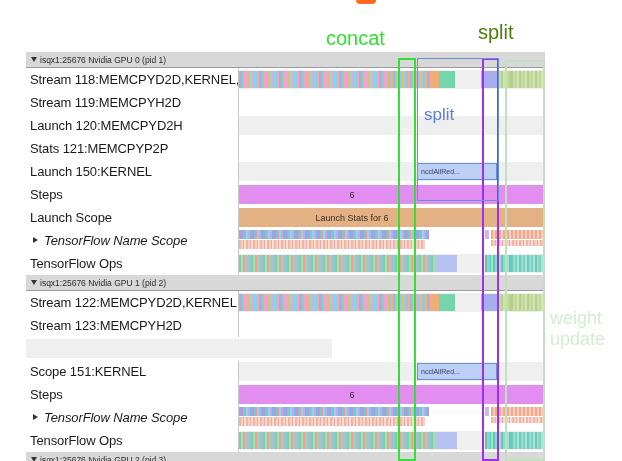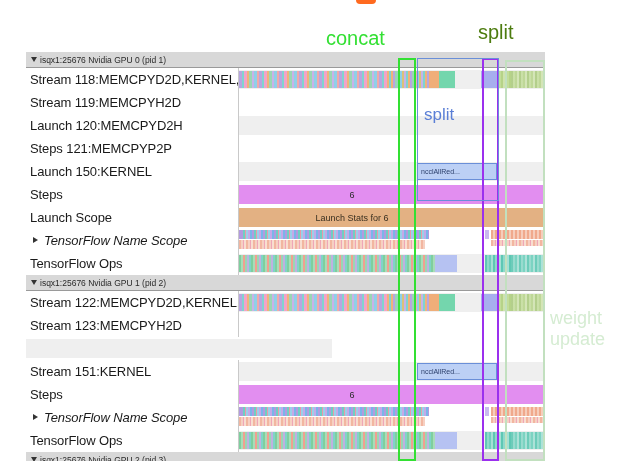--- a/index.html
+++ b/index.html
@@ -140,21 +140,21 @@
     <div class="row">
       <div class="label">
         <span>Launch 120:MEMCPYD2H</span>
       </div>
       <div class="track">
         <div class="band" style="left: 0px; width: 306px;"></div>
       </div>
     </div>
     <div class="row">
       <div class="label">
-        <span>Steps 121:MEMCPYP2P</span>
+        <span>Stats 121:MEMCPYP2P</span>
       </div>
       <div class="track"></div>
     </div>
     <div class="row">
       <div class="label">
         <span>Launch 150:KERNEL</span>
       </div>
       <div class="track">
         <div class="band" style="left: 0px; width: 306px;"></div>
         <div class="nccl-blk" style="left: 178px; width: 80px;">ncclAllRed...</div>
@@ -229,21 +229,21 @@
       </div>
       <div class="track"></div>
     </div>
     <div class="row">
       <div class="track">
         <div class="band" style="left: 0px; width: 306px;"></div>
       </div>
     </div>
     <div class="row">
       <div class="label">
-        <span>Stream 151:KERNEL</span>
+        <span>Scope 151:KERNEL</span>
       </div>
       <div class="track">
         <div class="band" style="left: 0px; width: 306px;"></div>
         <div class="nccl-blk" style="left: 178px; width: 80px;">ncclAllRed...</div>
       </div>
     </div>
     <div class="row">
       <div class="label">
         <span>Steps</span>
       </div>

